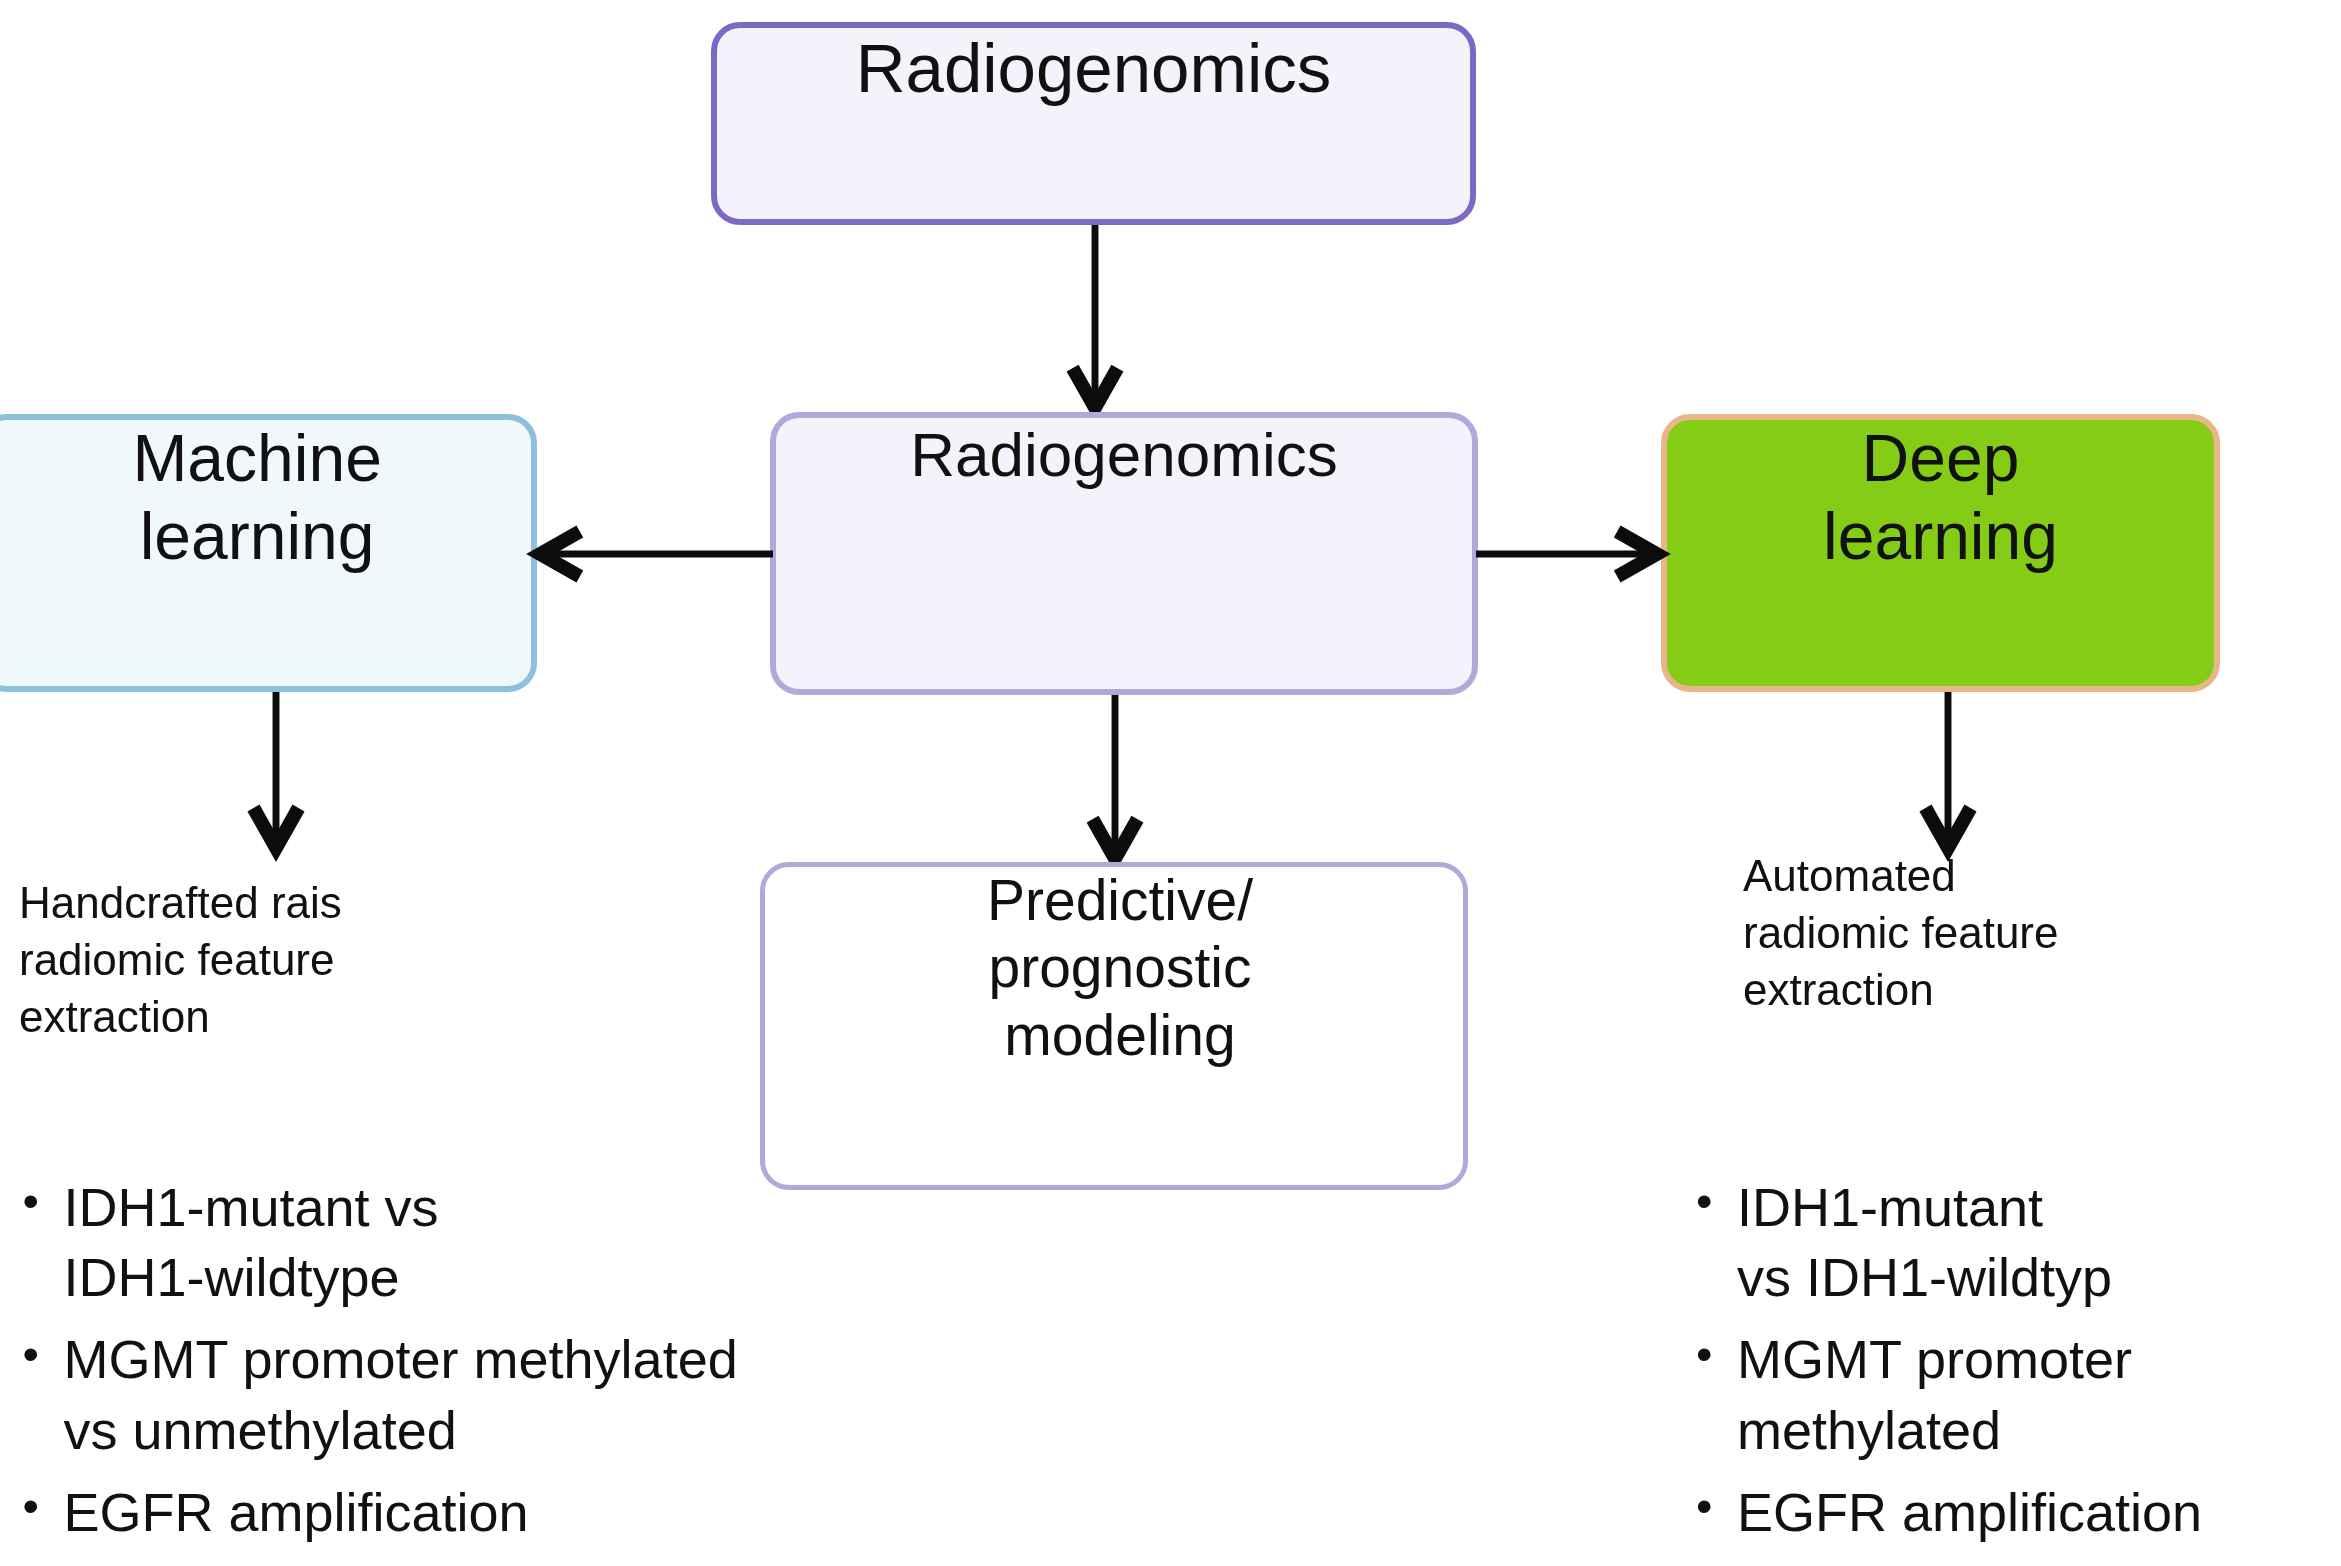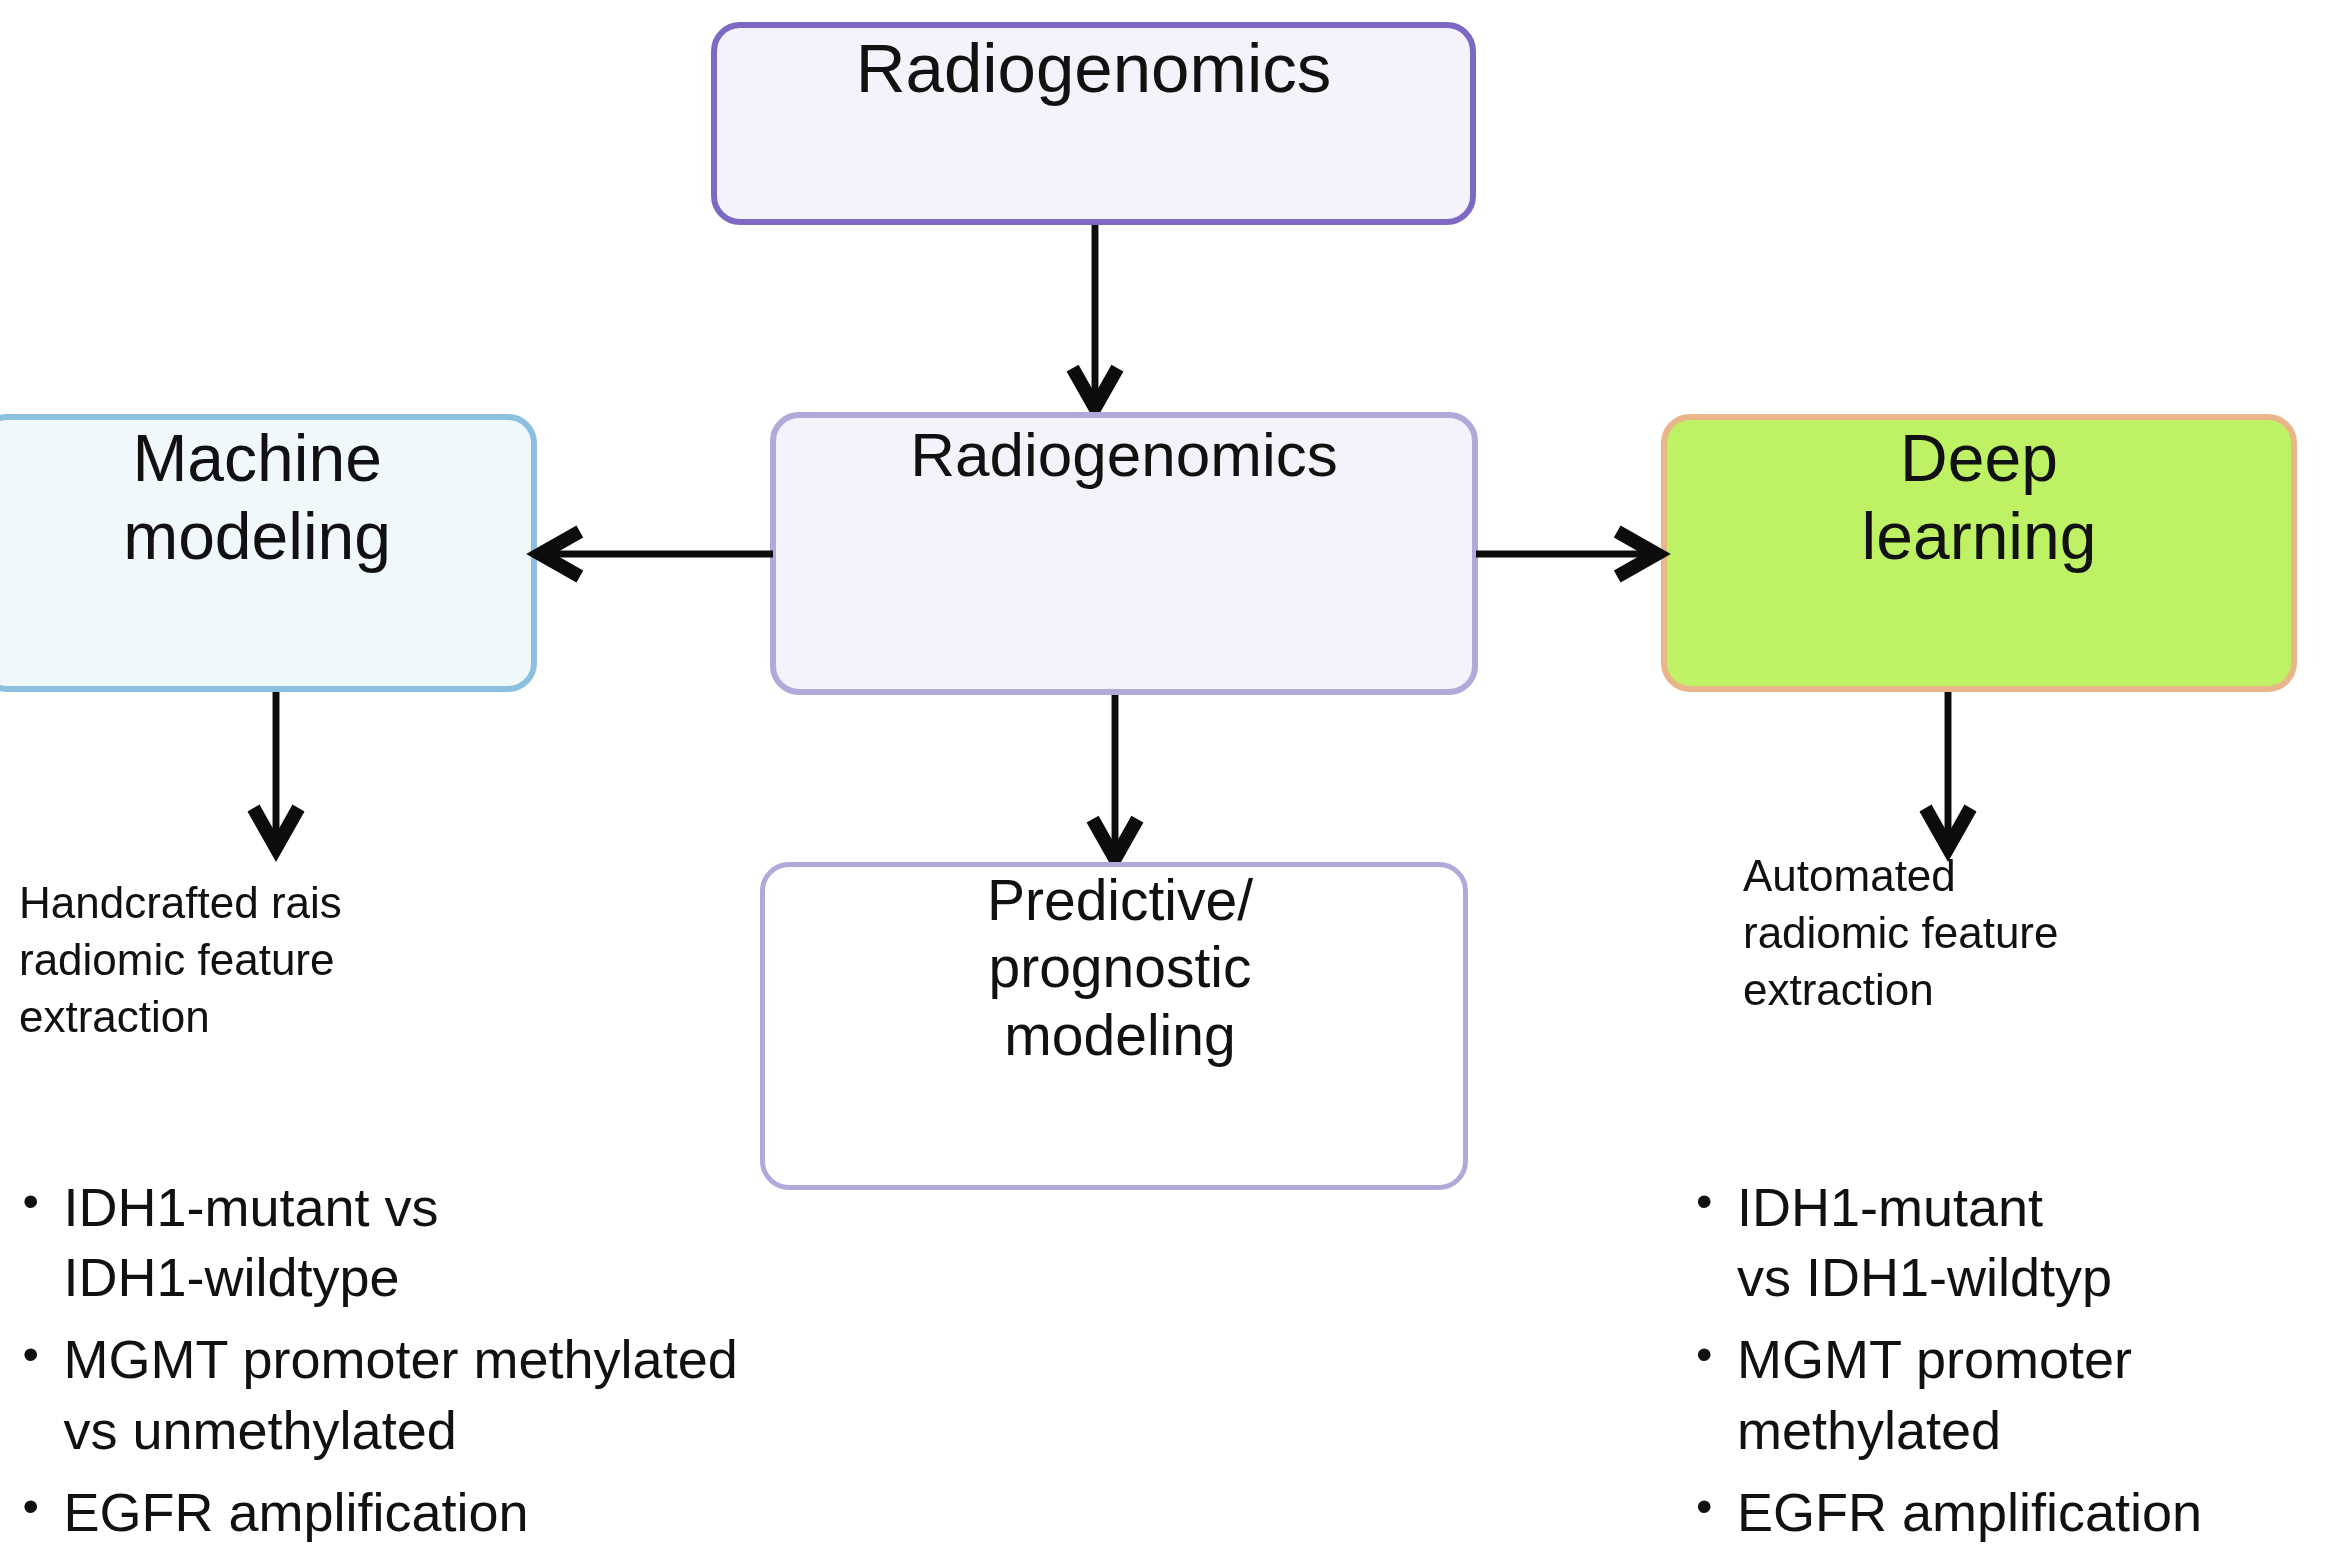--- a/index.html
+++ b/index.html
@@ -46,23 +46,23 @@
     background: #f1f8fc;
     font-size: 66px;
   }
   #node-radiogenomics-center {
     left: 770px; top: 412px; width: 708px; height: 283px;
     border: 6px solid #b2a9da;
     background: #f4f2fb;
     font-size: 62px;
   }
   #node-deep-learning {
-    left: 1661px; top: 414px; width: 636px; height: 278px;
+    left: 1661px; top: 414px; width: 559px; height: 278px;
     border: 6px solid #e9b68a;
-    background: #bef264;
+    background: #84cc16;
     font-size: 66px;
   }
   #node-predictive-modeling {
     left: 760px; top: 862px; width: 708px; height: 328px;
     border: 5.2px solid #b2a9da;
     background: #ffffff;
     font-size: 57px;
     padding-left: 12px;
   }
 
@@ -130,21 +130,21 @@
     <span class="label">Radiogenomics</span>
   </div>
 
   <svg class="arrow-svg" id="arrow-title-to-center" style="left:1069px; top:225px; width:52px; height:188px;" viewBox="0 0 60 218">
     <line class="arrow-line" x1="30" y1="0" x2="30" y2="210"></line>
     <polyline class="arrow-head" points="4,166 30,212 56,166"></polyline>
   </svg>
 
   <div class="node" id="node-machine-learning">
     <span class="label">Machine
-modeling</span>
+learning</span>
   </div>
 
   <div class="node" id="node-radiogenomics-center">
     <span class="label">Radiogenomics</span>
   </div>
 
   <div class="node" id="node-deep-learning">
     <span class="label">Deep
 learning</span>
   </div>

